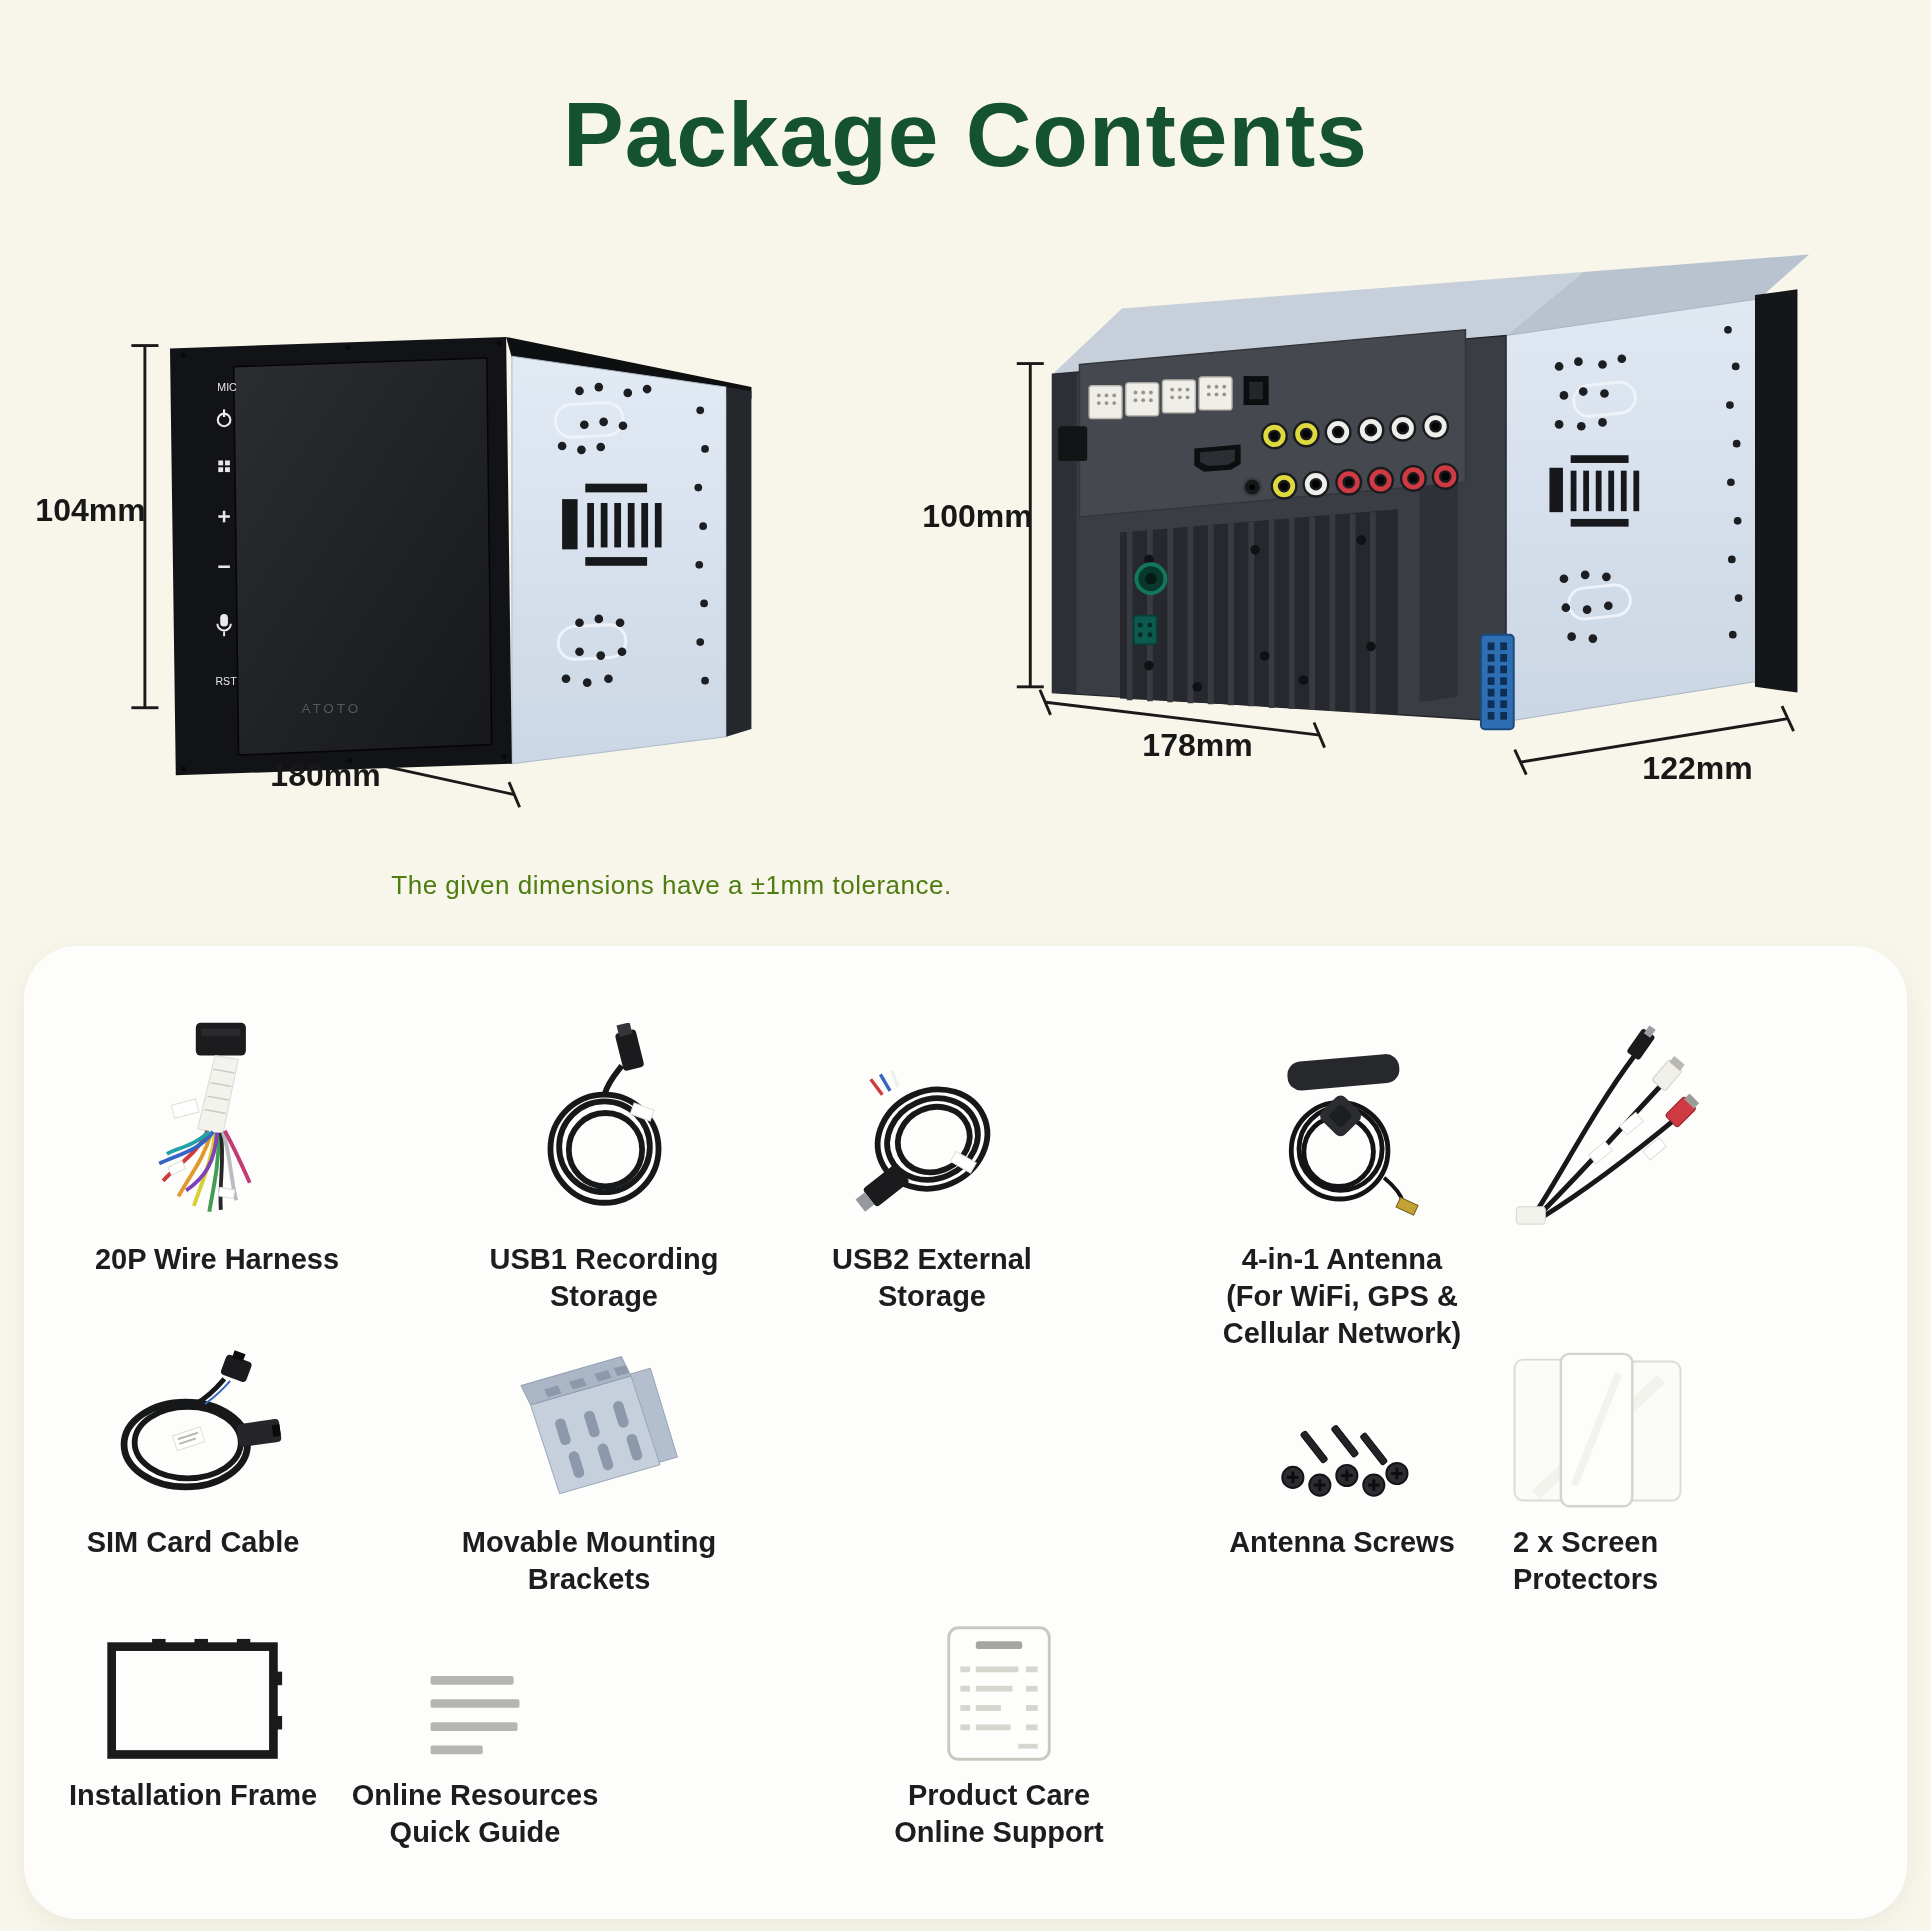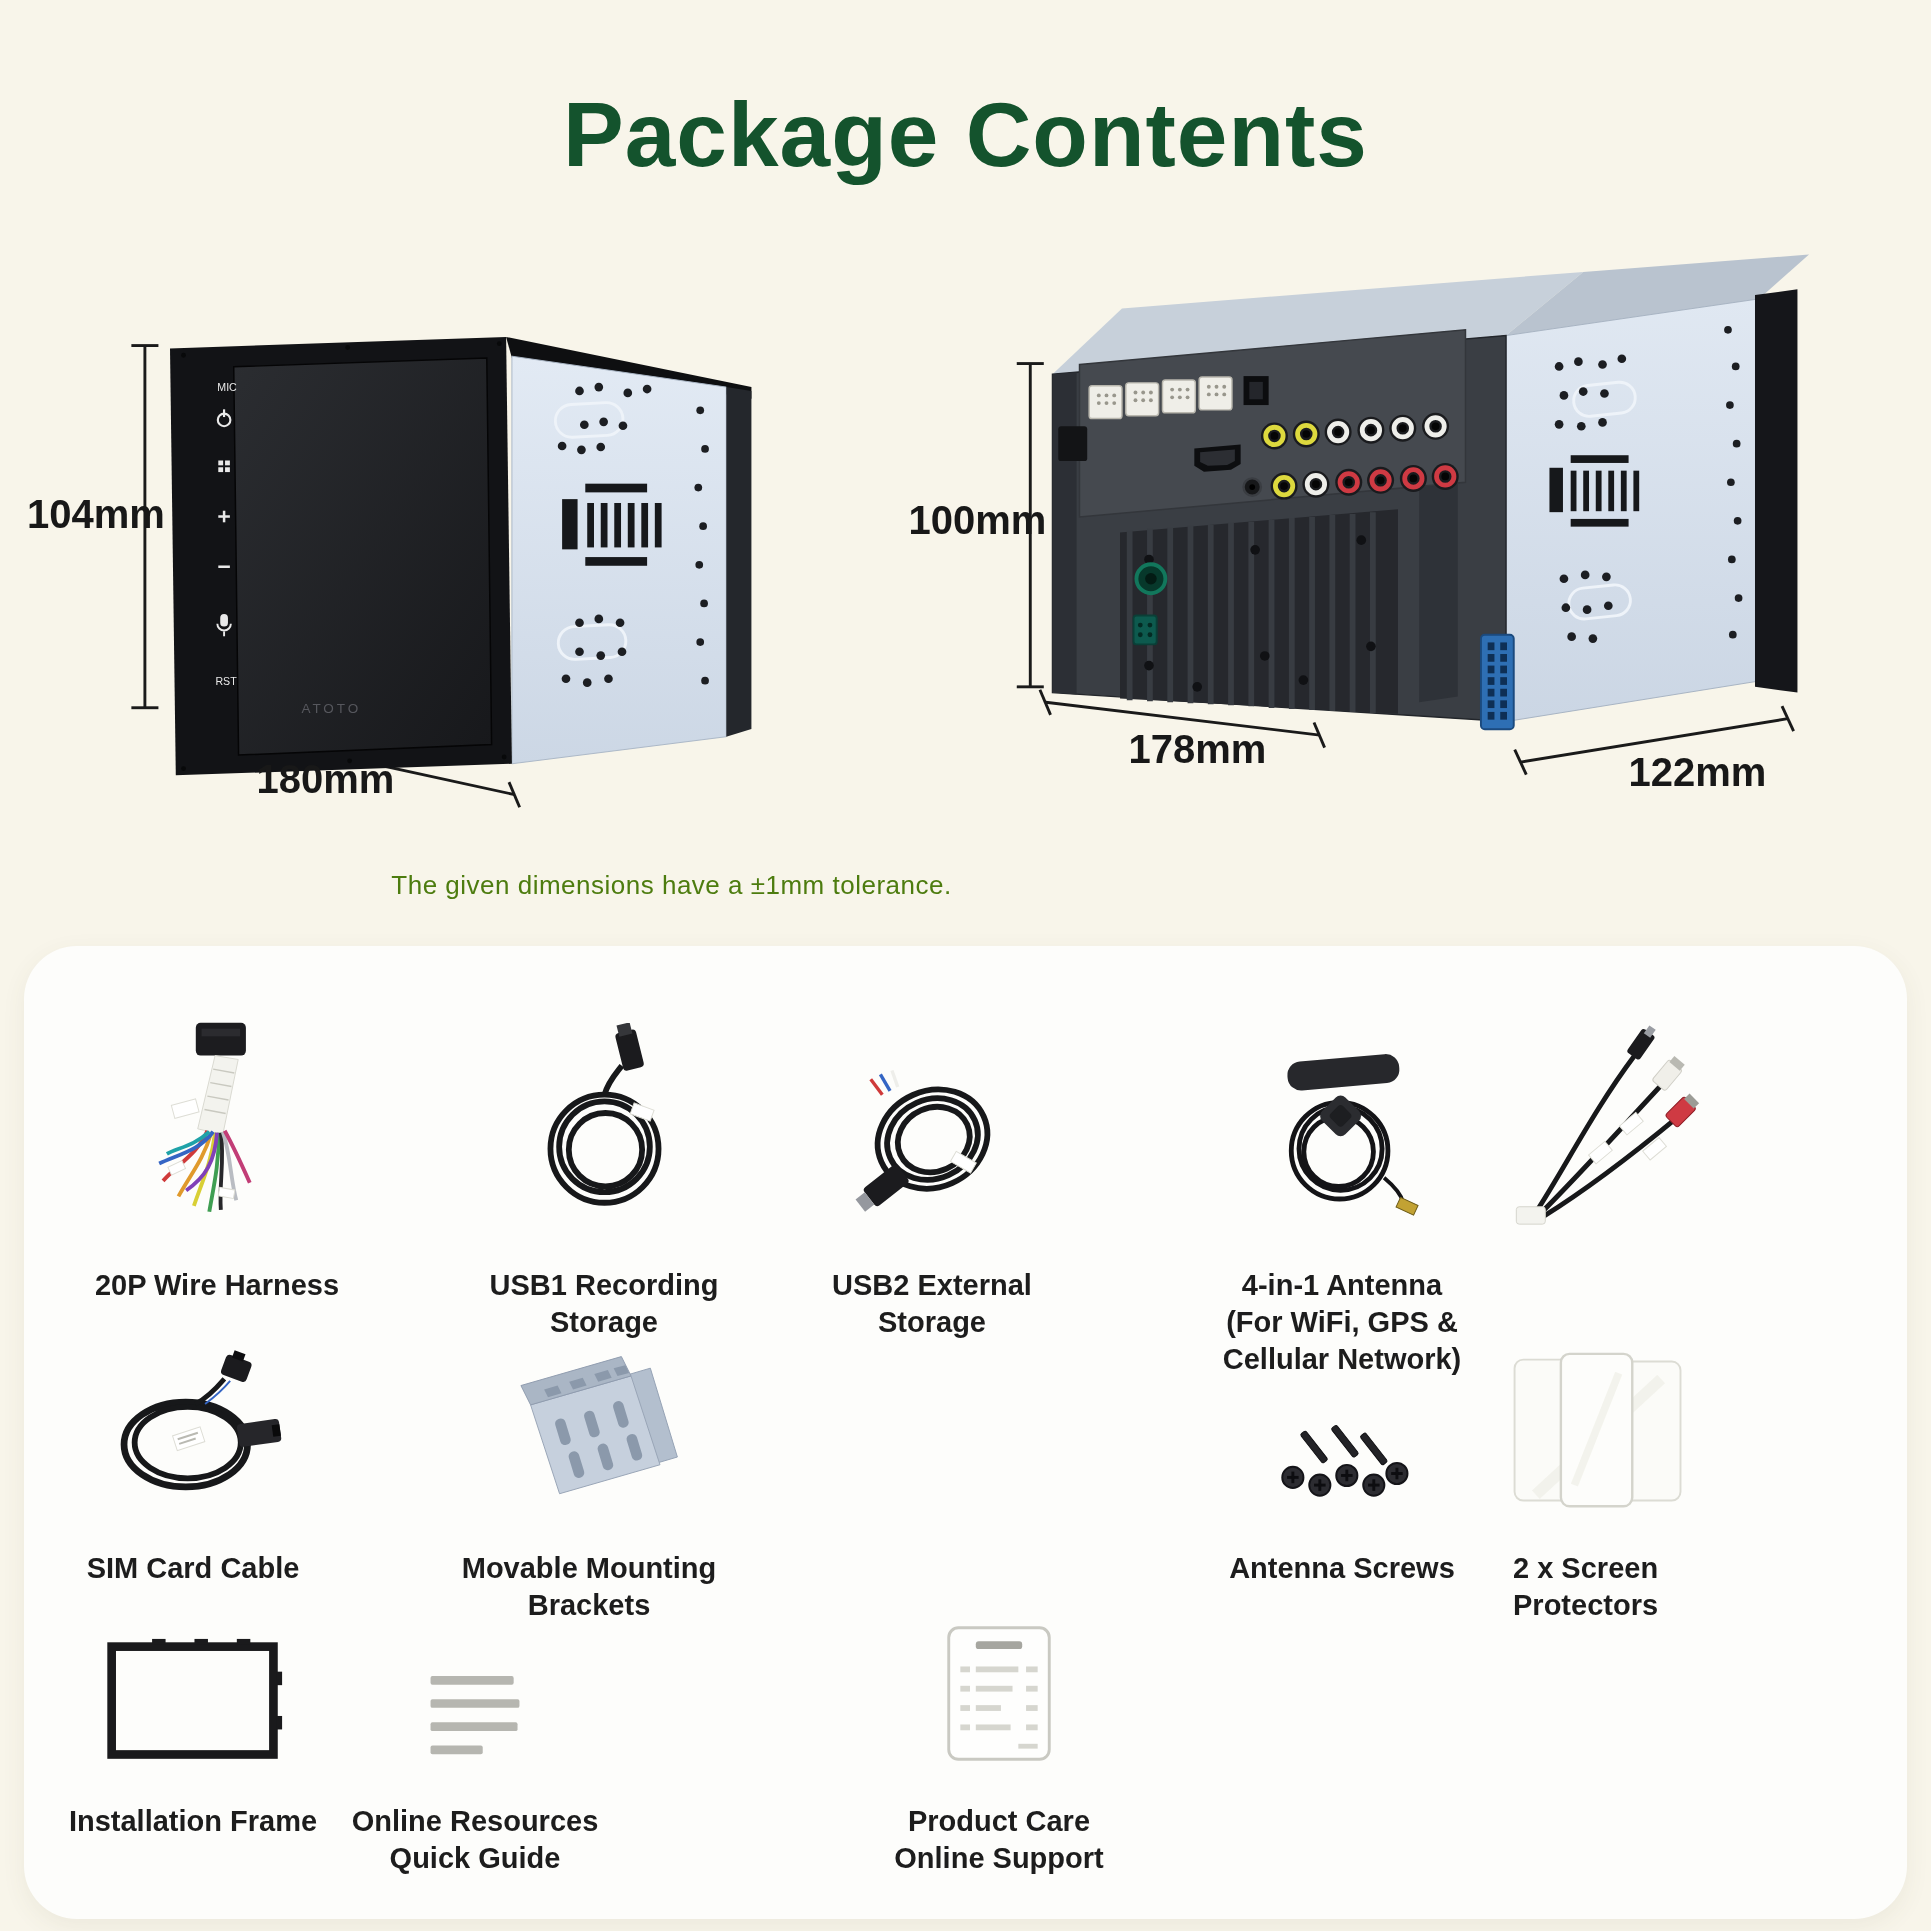--- a/index.html
+++ b/index.html
@@ -2,25 +2,25 @@
 <html><head>
 <meta charset="utf-8">
 <style>
   html,body{margin:0;padding:0;background:#e9e7dd;}
   .page{position:relative;width:1931px;height:1931px;background:#f8f5ea;
         font-family:"Liberation Sans",sans-serif;overflow:hidden;}
   .title{position:absolute;top:83px;left:0;width:100%;text-align:center;
          font-size:91px;font-weight:800;color:#14532d;letter-spacing:1px;}
   .note{position:absolute;top:870px;left:372px;width:599px;text-align:center;
         font-size:26px;font-weight:400;color:#4d7c0f;letter-spacing:0.5px;}
-  .dim{position:absolute;font-size:40px;font-weight:700;color:#181818;text-align:center;}
+  .dim{position:absolute;font-size:32px;font-weight:700;color:#181818;text-align:center;}
   .figure{position:absolute;}
   .card{position:absolute;left:24px;top:946px;width:1883px;height:973px;
         background:#fdfdfb;border-radius:53px;box-shadow:0 7.7px 25px rgba(90,85,55,.07);}
-  .cell{position:absolute;display:flex;flex-direction:column;align-items:center;gap:26px;}
+  .cell{position:absolute;display:flex;flex-direction:column;align-items:center;}
   .icon-box{display:flex;align-items:flex-end;justify-content:center;}
   .acc-label{font-size:29px;font-weight:600;color:#1d1d1d;text-align:center;
              line-height:1.28;white-space:pre-line;margin-top:9.7px;}
   .acc-label.left{text-align:left;align-self:flex-start;margin-left:60px;}
   svg text{font-family:"Liberation Sans",sans-serif;}
 </style>
 </head>
 <body>
 
 <div class="page">

